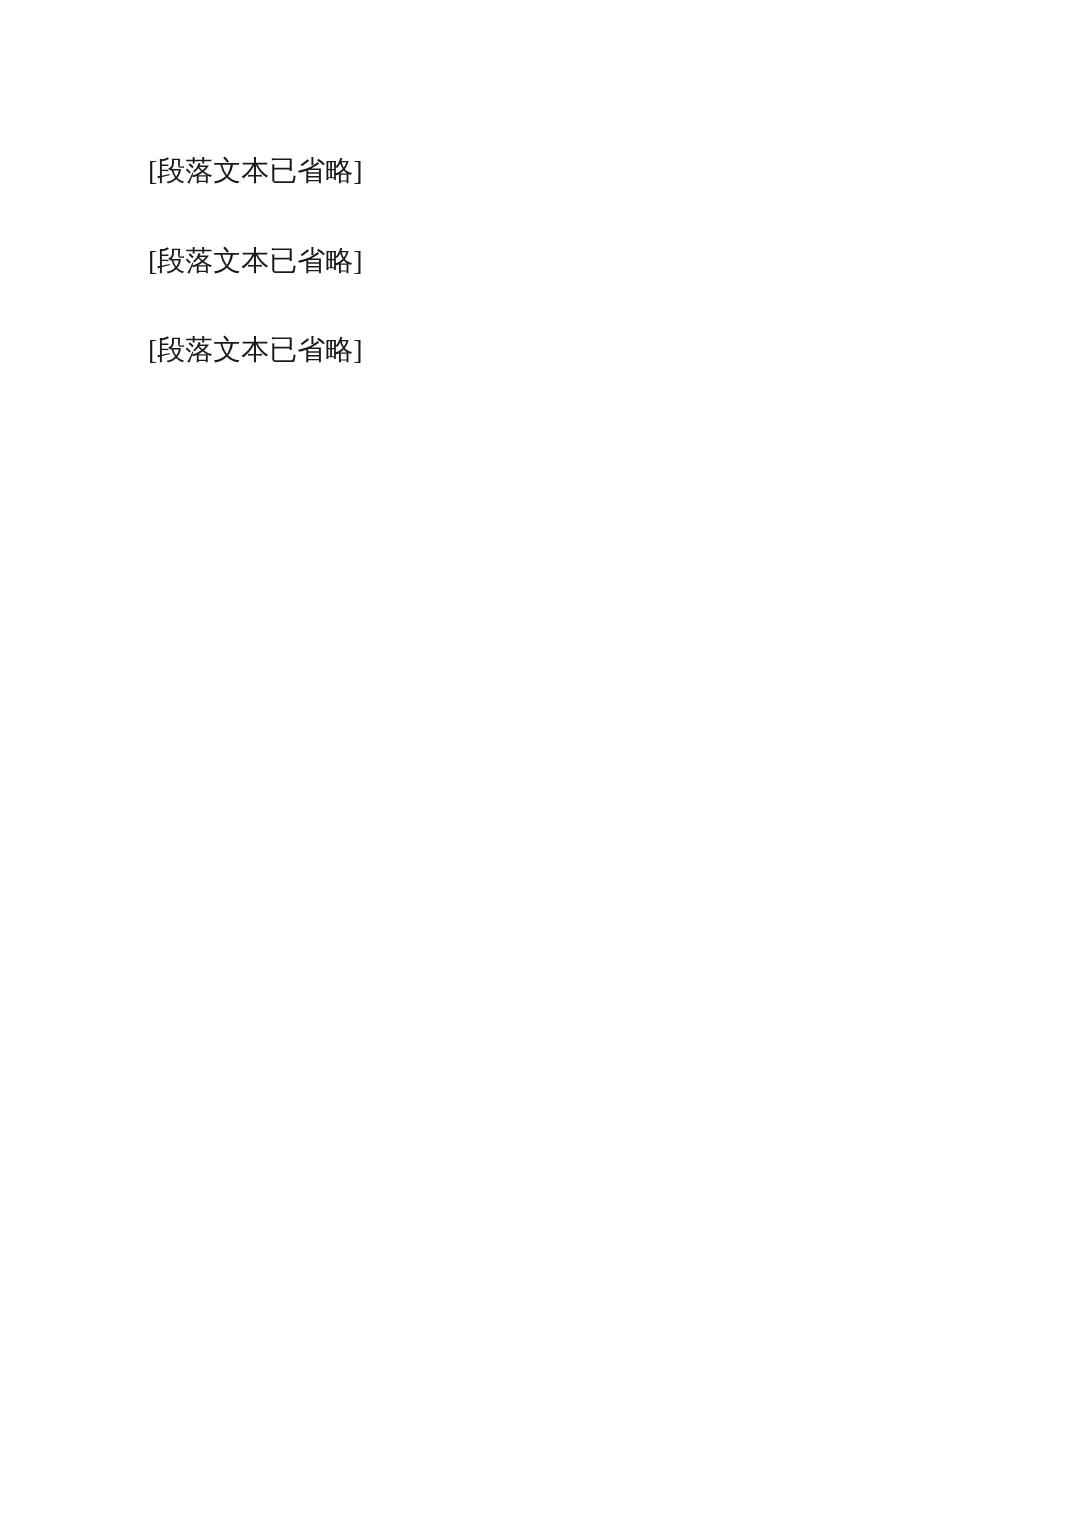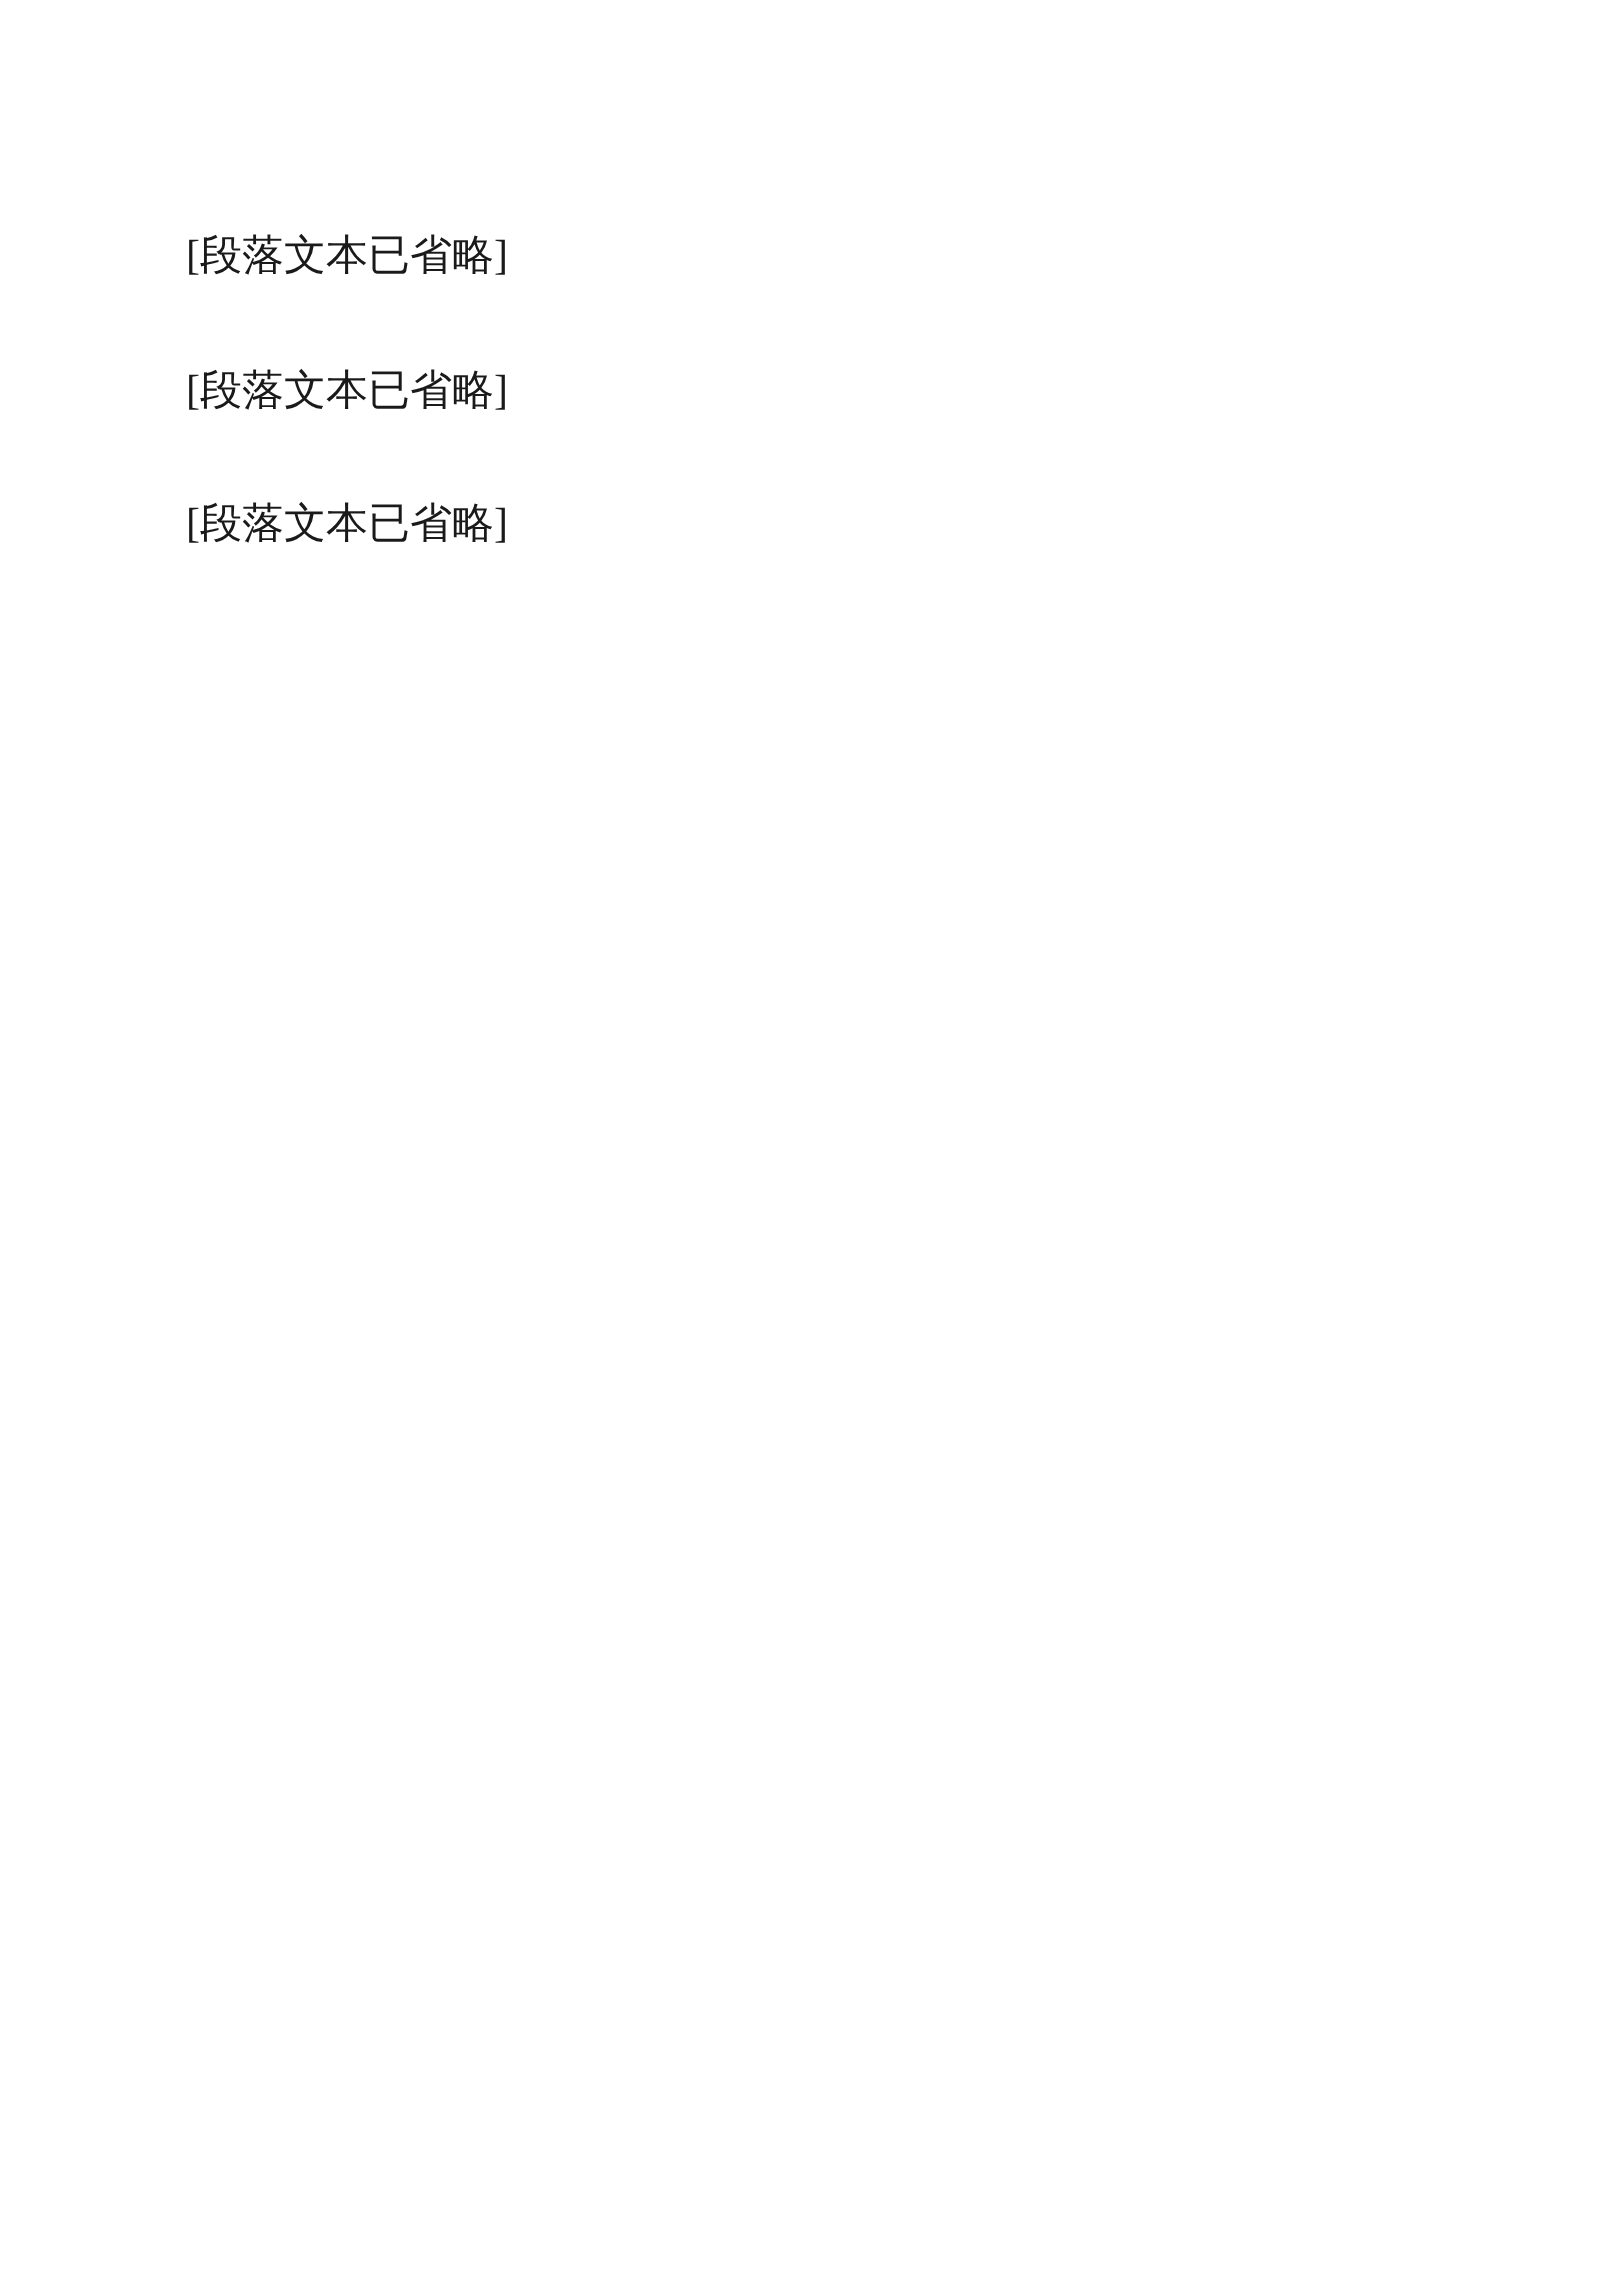--- a/index.html
+++ b/index.html
@@ -1,17 +1,17 @@
 <!DOCTYPE html>
 <html><head>
 <meta charset="utf-8">
 <style>
   body { margin:0; background:#fff; }
   .page { width:1080px; height:1528px; background:#fff; box-sizing:border-box;
-          padding:140px 68px; font-family:"Liberation Serif", serif;
+          padding:140px 92px; font-family:"Liberation Serif", serif;
           font-size:28px; line-height:2.2; color:#1a1a1a; }
   .para { text-indent:2em; margin:0 0 1em 0; }
 </style>
 </head>
 <body>
 
 <div class="page">
   <p class="para">[段落文本已省略]</p>
   <p class="para">[段落文本已省略]</p>
   <p class="para">[段落文本已省略]</p>

